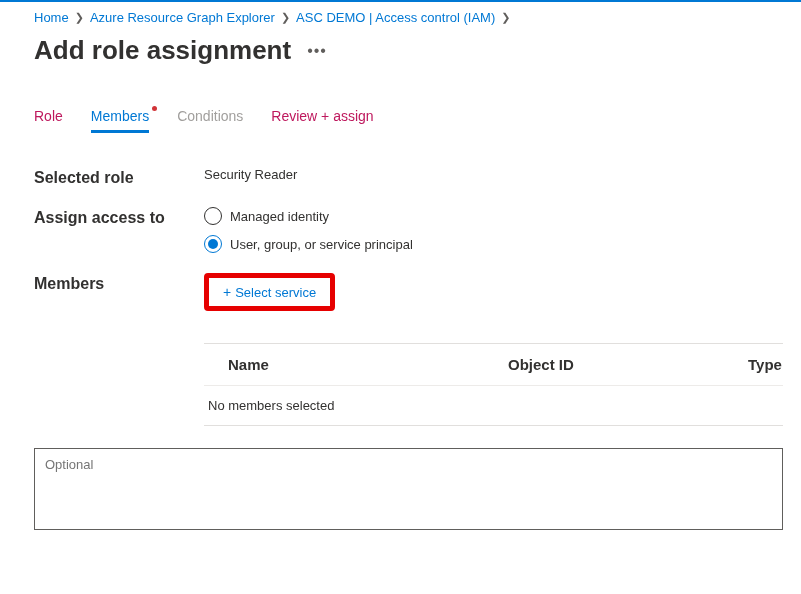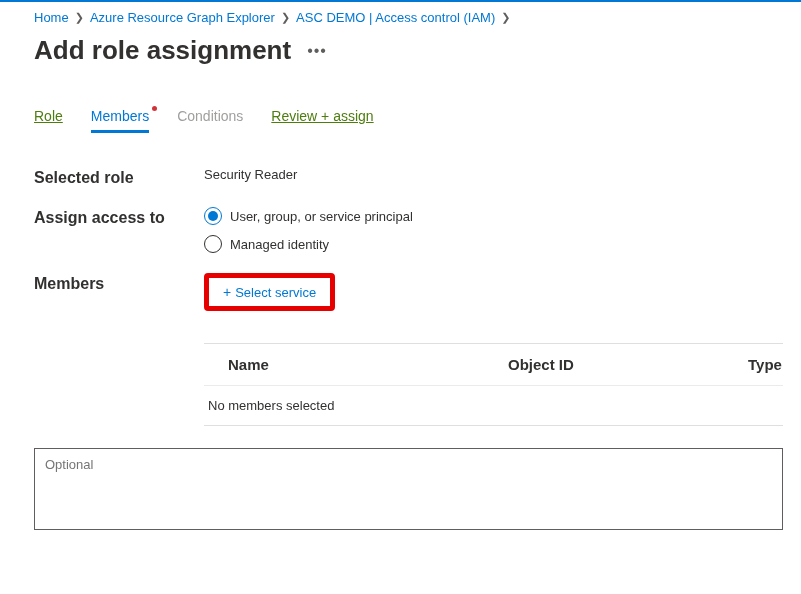--- a/index.html
+++ b/index.html
@@ -58,21 +58,21 @@
       display: flex;
       gap: 28px;
       margin-bottom: 34px;
     }
     .tab {
       font-size: 14px;
       padding-bottom: 6px;
       cursor: pointer;
       position: relative;
     }
-    .tab.link { color: #4d7c0f; text-decoration: underline; }
+    .tab.link { color: #be185d; }
     .tab.active {
       color: #0078d4;
       border-bottom: 3px solid #0078d4;
       font-weight: 400;
     }
     .tab.disabled { color: #a19f9d; }
     .tab-dot {
       position: absolute;
       top: -2px;
       right: -8px;
@@ -213,26 +213,26 @@
 
   <div class="form-row">
     <div class="form-label">Selected role</div>
     <div class="form-value">Security Reader</div>
   </div>
 
   <div class="form-row">
     <div class="form-label">Assign access to</div>
     <div class="form-value radio-group">
       <div class="radio-item">
+        <span class="radio"></span>
+        <span>Managed identity</span>
+      </div>
+      <div class="radio-item">
         <span class="radio checked"></span>
         <span>User, group, or service principal</span>
-      </div>
-      <div class="radio-item">
-        <span class="radio"></span>
-        <span>Managed identity</span>
       </div>
     </div>
   </div>
 
   <div class="form-row">
     <div class="form-label">Members</div>
     <div class="form-value">
       <div class="select-members-wrap">
         <div class="select-members">
           <span class="plus-icon">+</span>

